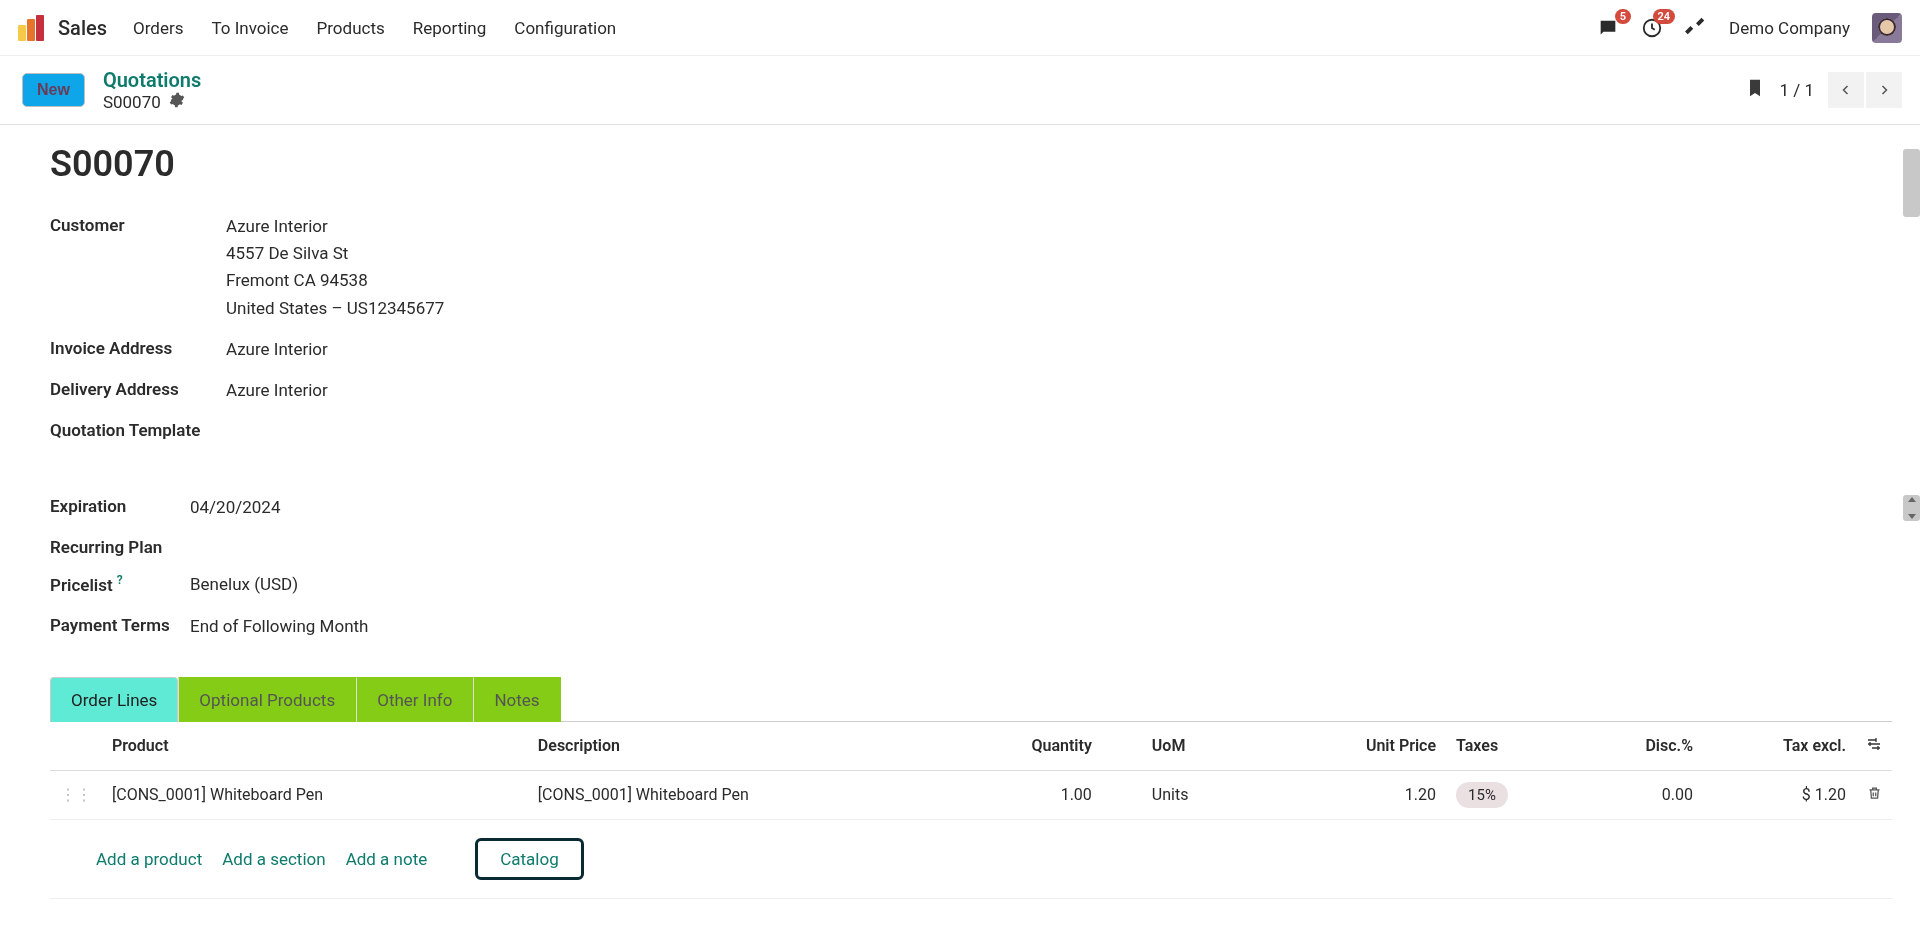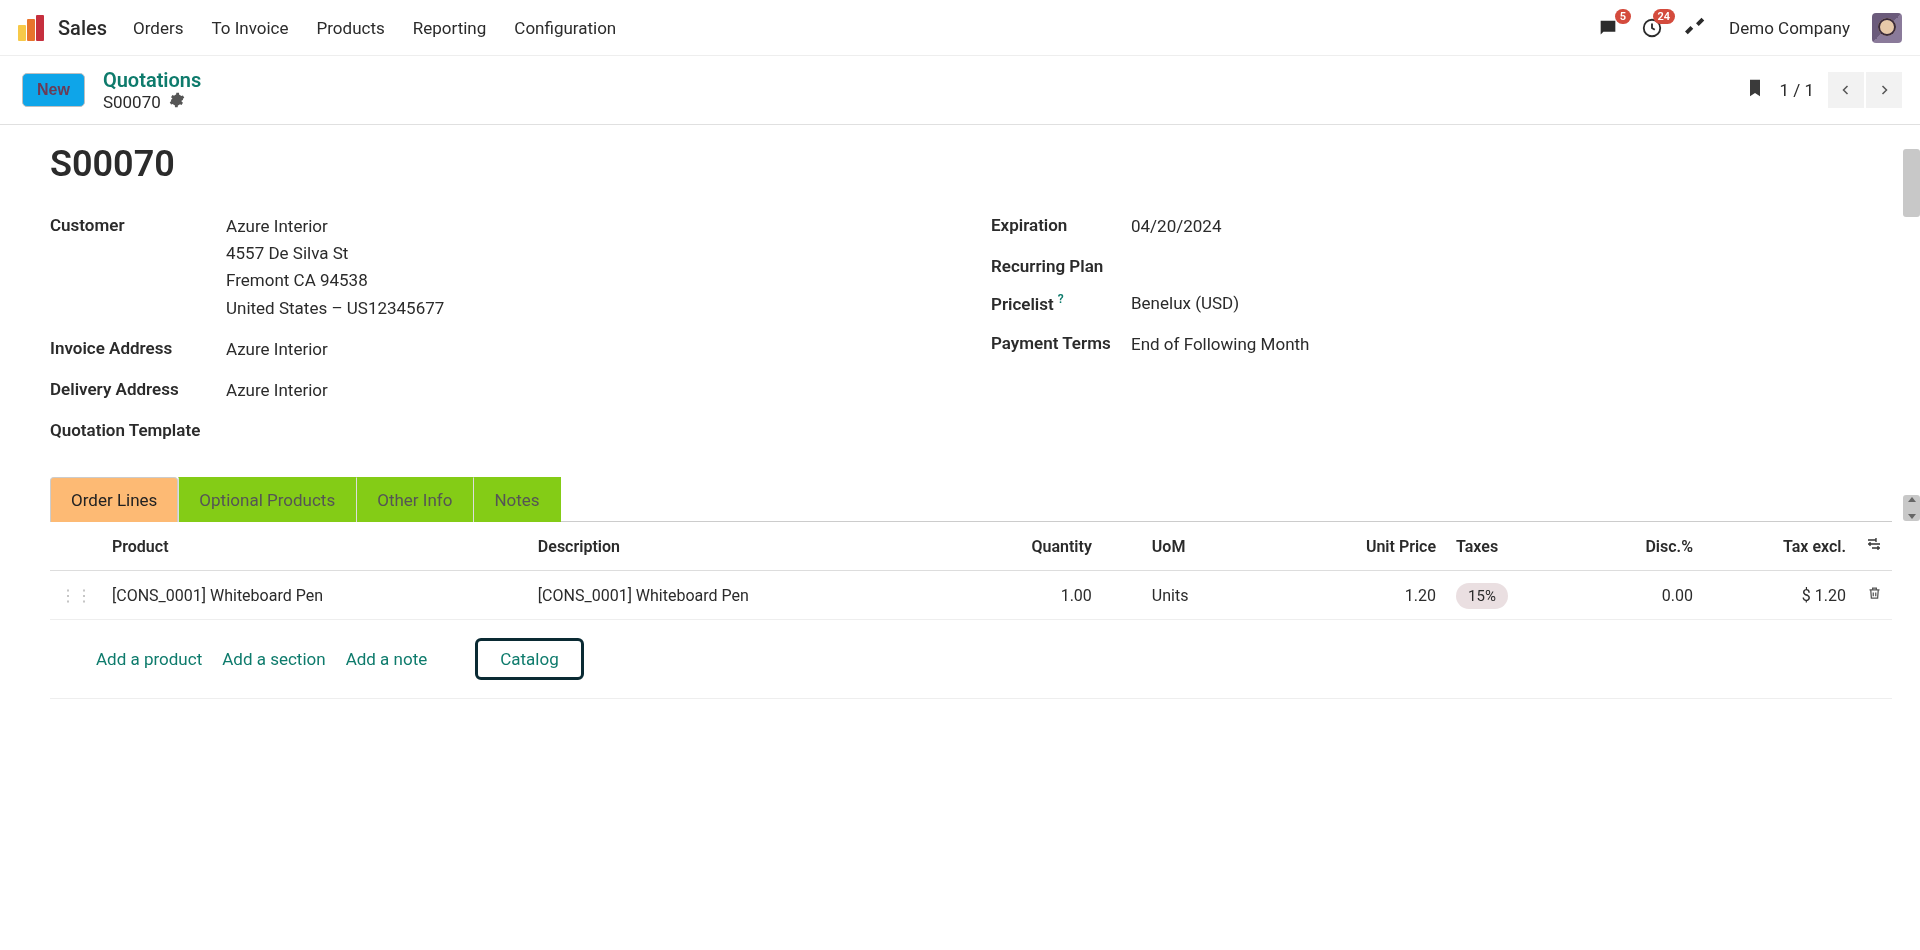--- a/index.html
+++ b/index.html
@@ -64,35 +64,35 @@
   .pager-btns { display:flex; }
   .pager-btn { width:36px; height:36px; display:flex; align-items:center; justify-content:center;
                border:none; background:#f2f2f2; cursor:pointer; font-size:18px; color:#555;}
   .pager-btn + .pager-btn { margin-left:2px; }
 
   .divider { border-top:1px solid #e0e0e0; }
 
   
   .page { padding: 18px 28px 0 50px; position:relative; }
   .doc-title { font-size:36px; font-weight:600; margin-bottom:28px; }
-  .form-grid { display:flex; gap:40px; }
+  .form-grid { display:flex; gap:40px;flex-direction:column; }
   .col { flex:1; }
   .field { display:flex; margin-bottom:14px; align-items:flex-start; }
   .field .label { width:176px; font-weight:600; font-size:17px; padding-top:2px; }
   .field .value { font-size:17px; line-height:1.6; }
   .help { color:#0e7b6c; font-size:12px; vertical-align:super; margin-left:4px; cursor:pointer; }
 
   
   .tabs { display:flex; margin-top:22px; border-bottom:1px solid #ccc; }
   .tab {
     padding:12px 20px; font-size:17px; color:#555;
     border:1px solid transparent; border-bottom:none; cursor:pointer; background:#84cc16;
     position:relative; top:1px;
   }
-  .tab.active { border-color:#ccc; color:#222; border-radius:4px 4px 0 0; background:#fdba74;}
+  .tab.active { border-color:#ccc; color:#222; border-radius:4px 4px 0 0; background:#5eead4;}
   .tab:not(.active) { border-left:1px solid #ddd; }
   .tabs .tab:first-child { border-left:1px solid #ccc; }
 
   
   table.lines { width:100%; border-collapse:collapse; margin-top:0; }
   table.lines th { text-align:left; font-weight:600; font-size:16px; padding:14px 10px 14px 10px; border-bottom:1px solid #ddd;}
   table.lines th.r, table.lines td.r { text-align:right; }
   table.lines td { padding:14px 10px; border-bottom:1px solid #eee; font-size:16px; }
   .handle { color:#bbb; cursor:grab; width:20px; text-align:center; }
   .tax-chip { background:#eadfe1; border-radius:14px; padding:4px 12px; font-size:15px; }

